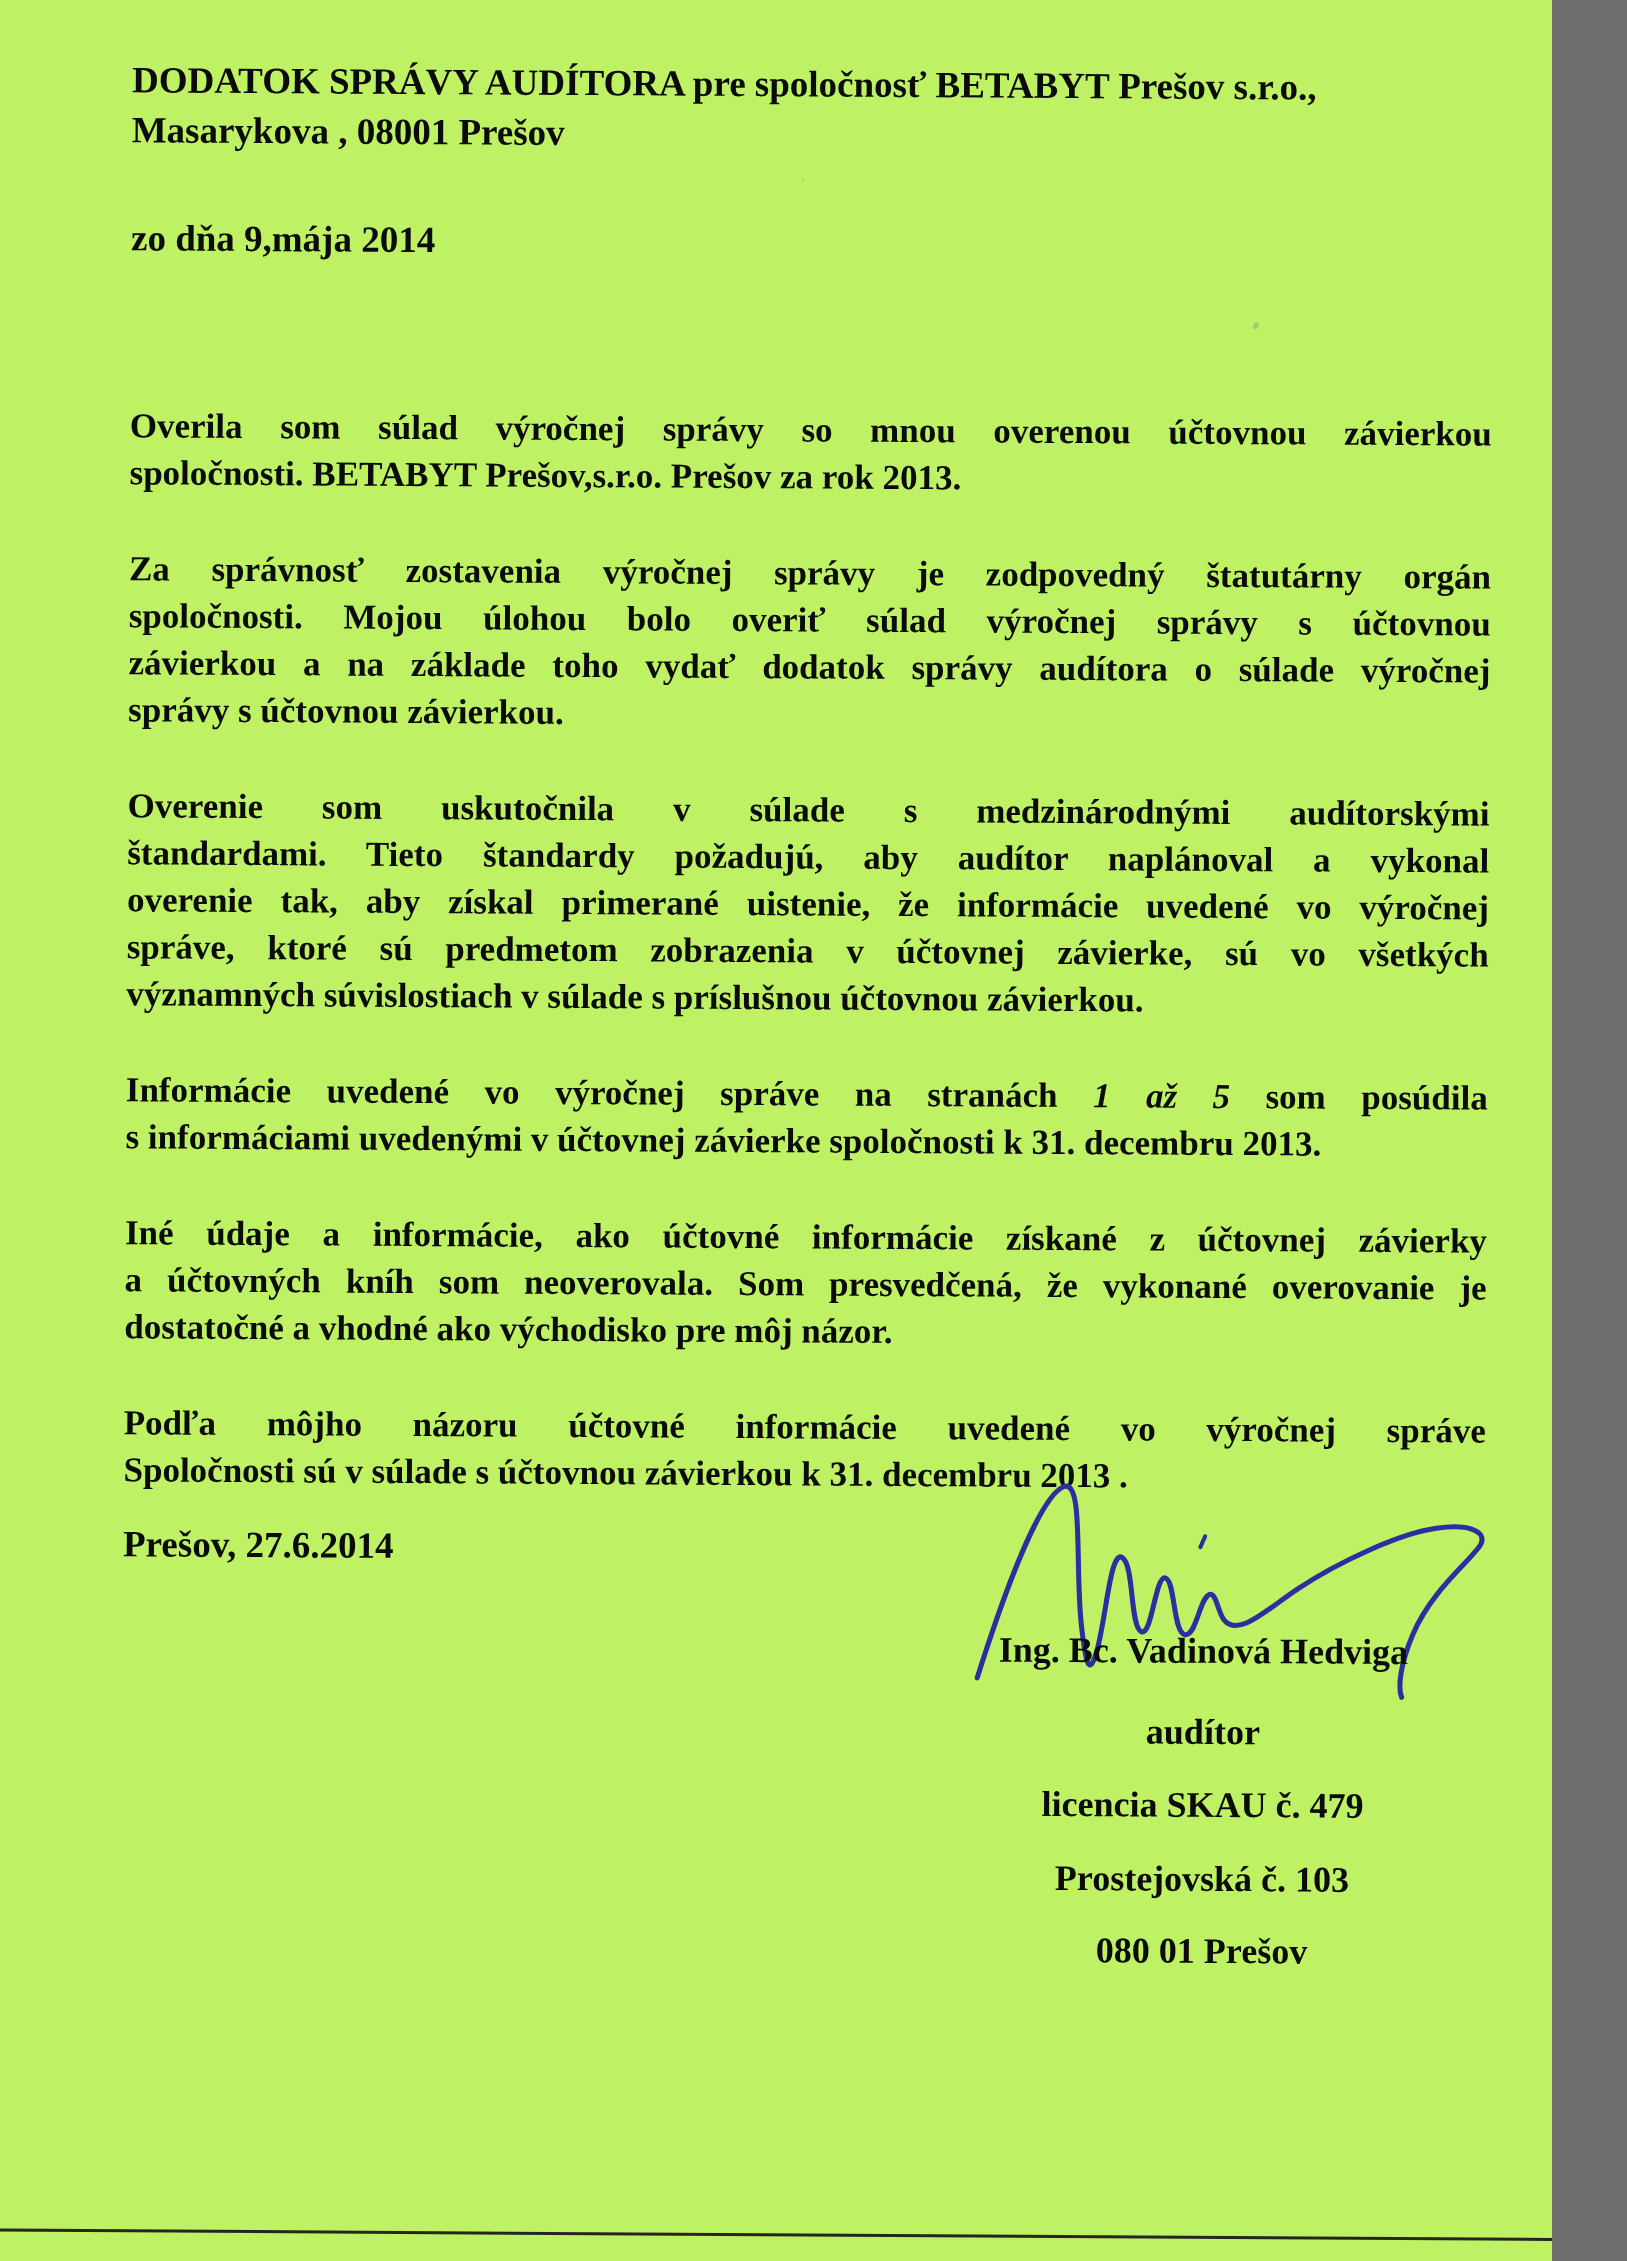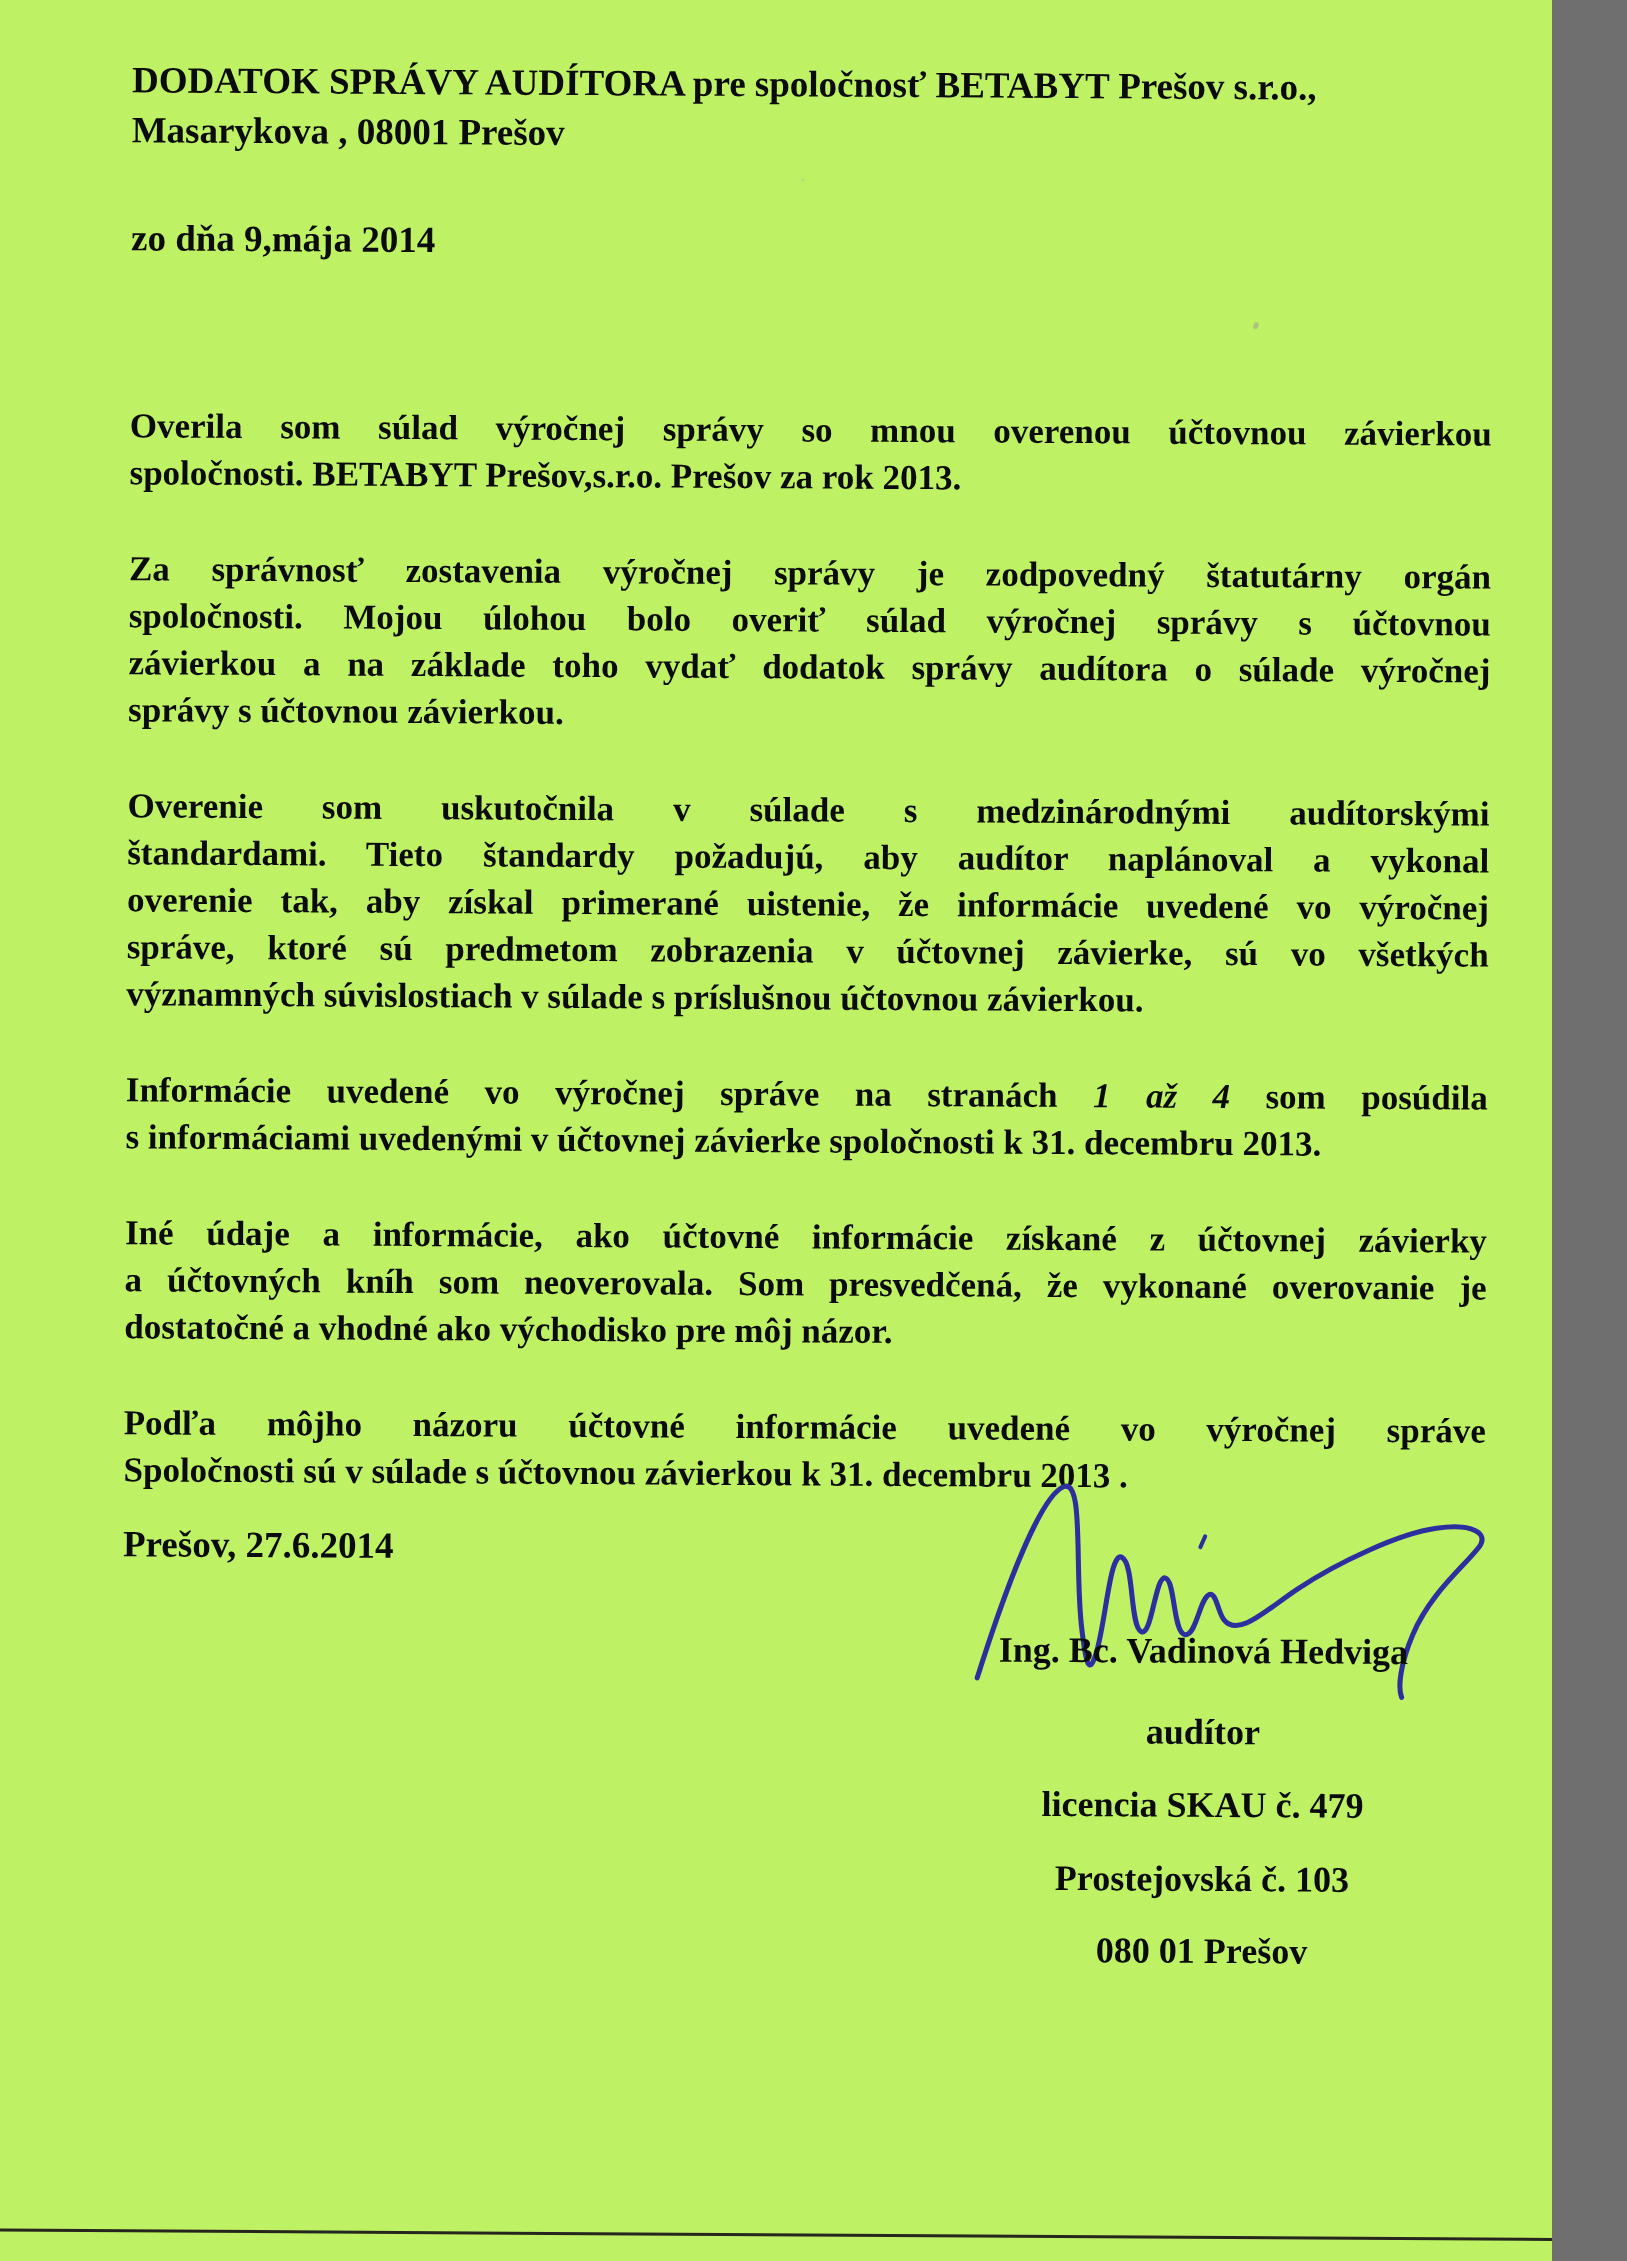--- a/index.html
+++ b/index.html
@@ -59,21 +59,21 @@
           <div class="line last"><span>správy s účtovnou závierkou.</span></div>
         </div>
         <div class="para">
           <div class="line just"><span>Overenie  som  uskutočnila  v súlade  s medzinárodnými  audítorskými</span></div>
           <div class="line just"><span>štandardami. Tieto štandardy požadujú, aby audítor naplánoval a vykonal</span></div>
           <div class="line just"><span>overenie tak, aby získal primerané uistenie, že informácie uvedené vo výročnej</span></div>
           <div class="line just"><span>správe, ktoré sú predmetom zobrazenia v účtovnej závierke, sú vo všetkých</span></div>
           <div class="line last"><span>významných  súvislostiach v súlade s príslušnou účtovnou závierkou.</span></div>
         </div>
         <div class="para">
-          <div class="line just"><span>Informácie uvedené vo výročnej správe na stranách </span><span class="ital">1 až 4</span><span> som posúdila</span></div>
+          <div class="line just"><span>Informácie uvedené vo výročnej správe na stranách </span><span class="ital">1 až 5</span><span> som posúdila</span></div>
           <div class="line last"><span>s informáciami uvedenými v účtovnej závierke  spoločnosti k 31. decembru 2013.</span></div>
         </div>
         <div class="para">
           <div class="line just"><span>Iné údaje a informácie, ako účtovné informácie získané z účtovnej závierky</span></div>
           <div class="line just"><span>a účtovných kníh som neoverovala. Som presvedčená, že vykonané overovanie je</span></div>
           <div class="line last"><span>dostatočné a vhodné ako východisko pre môj názor.</span></div>
         </div>
         <div class="para">
           <div class="line just"><span>Podľa môjho názoru účtovné informácie uvedené vo výročnej správe</span></div>
           <div class="line last"><span>Spoločnosti  sú v súlade s účtovnou závierkou k 31. decembru 2013 .</span></div>

